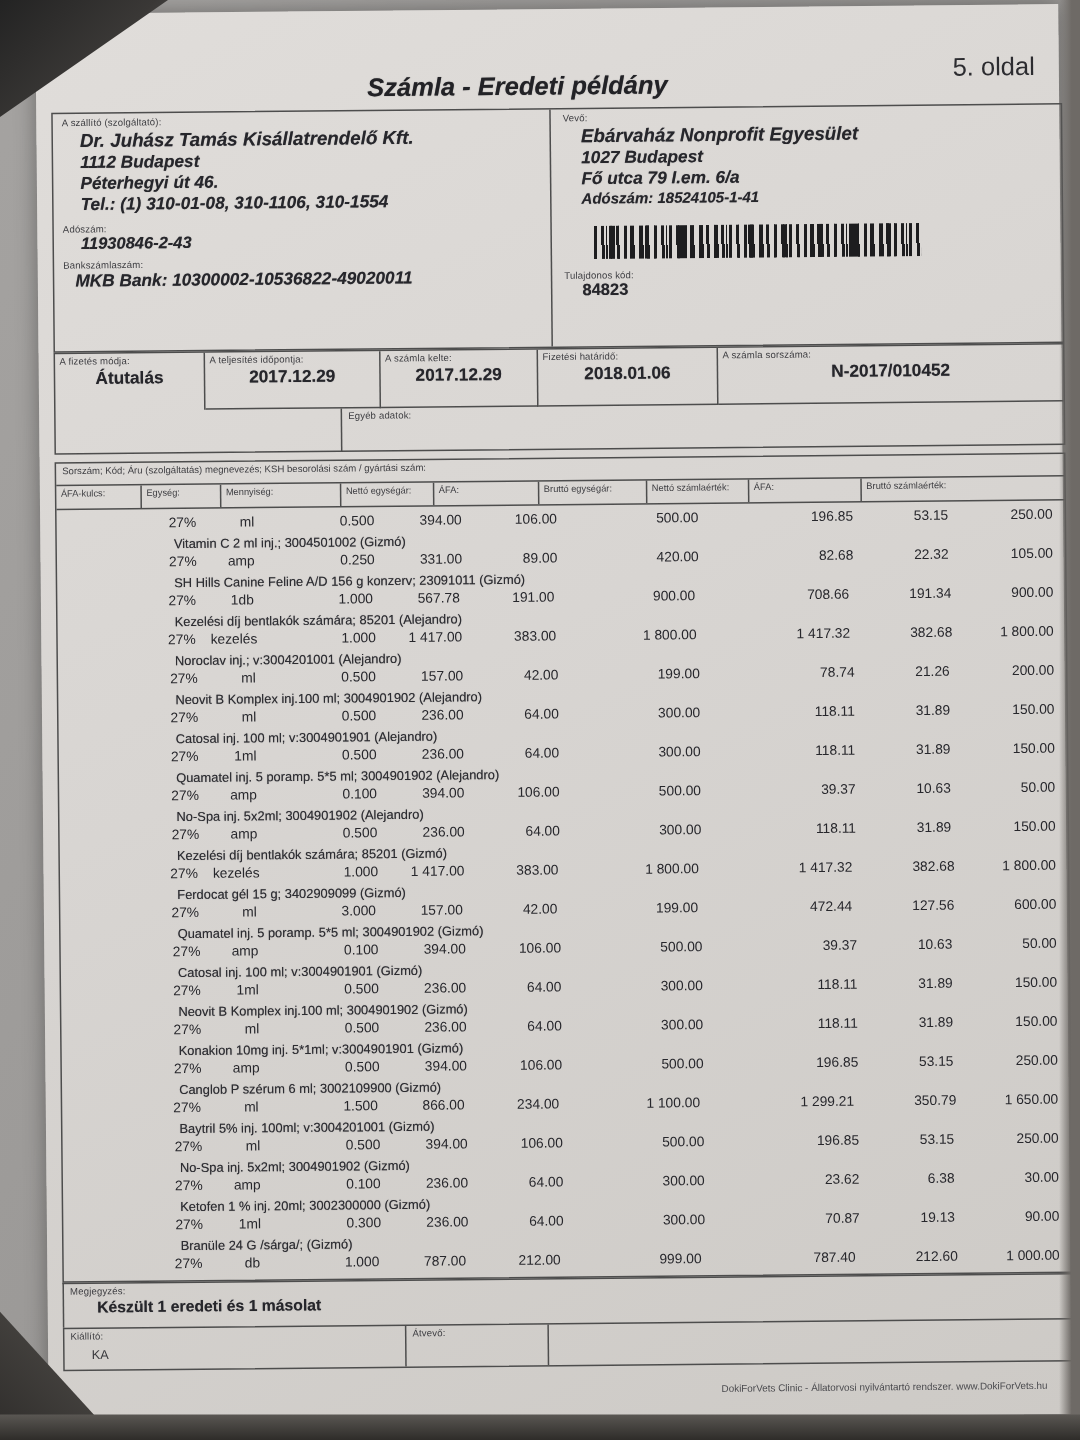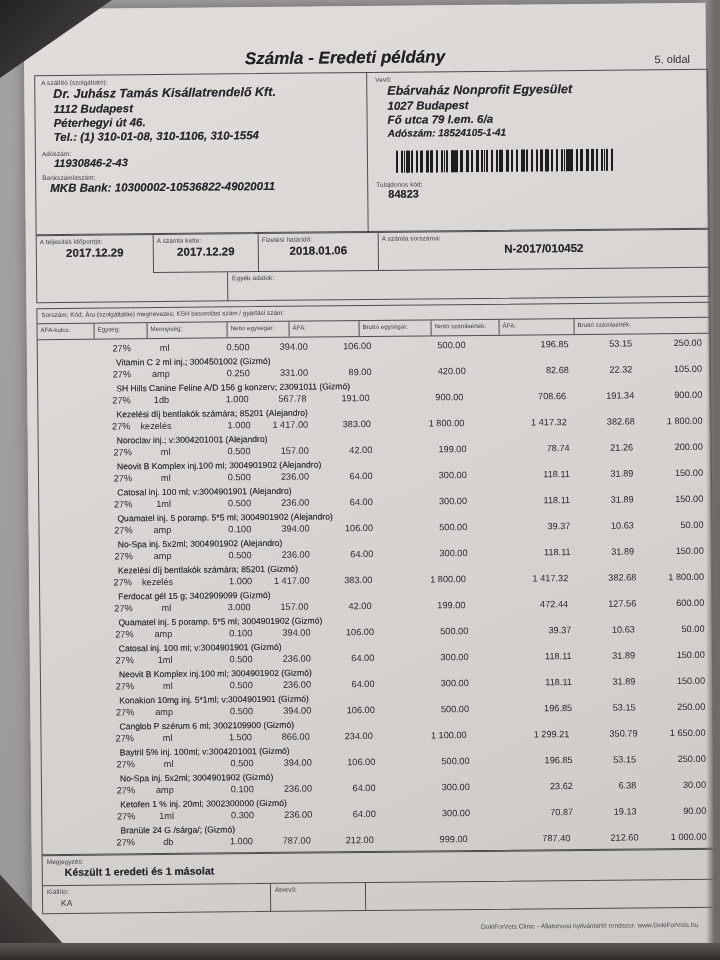--- a/index.html
+++ b/index.html
@@ -25,21 +25,21 @@
     transform:rotate(-0.55deg);
     box-shadow:0 0 14px rgba(0,0,0,.35); }
 
   .lbl { font-size:6.4px; color:#3d3d41; letter-spacing:.1px; }
   .b { font-weight:bold; color:#26262b; text-shadow:0 0 .5px rgba(38,38,43,.55); }
   .it { font-style:italic; }
 
   .page-title { position:absolute; top:42px; left:0; right:40px; text-align:center;
     font-size:17px; font-weight:bold; font-style:italic; color:#222226;
     text-shadow:0 0 .6px rgba(30,30,34,.6); }
-  .page-num { position:absolute; top:50px; right:16px; font-size:11px; color:#2c2c30; }
+  .page-num { position:absolute; top:32px; right:16px; font-size:17px; color:#2c2c30; }
 
   .party-box { position:absolute; left:10px; top:66px; width:674px; height:160px;
     border:1.2px solid #4d4d4d; }
   .seller { position:absolute; left:0; top:0; width:332px; height:100%;
     border-right:1.2px solid #4d4d4d; padding:3px 6px; }
   .buyer { position:absolute; left:332px; top:0; right:0; height:100%; padding:3px 8px; }
   .party-name { font-size:12.5px; line-height:16px; padding-left:12px; }
   .party-line { font-size:11.5px; line-height:14px; padding-left:12px; }
   .sub-val { font-size:11px; line-height:13px; padding-left:12px; }
   .mt6{margin-top:6px;} .mt4{margin-top:4px;} .mt8{margin-top:8px;}
@@ -123,20 +123,24 @@
       <div class="party-line b it">Fő utca 79 I.em. 6/a</div>
       <div class="party-line b it" style="font-size:10px;">Adószám: 18524105-1-41</div>
       <div class="barcode"></div>
       <div class="lbl mt8">Tulajdonos kód:</div>
       <div class="sub-val b">84823</div>
     </div>
   </div>
 
   <div class="meta-box">
     <div class="meta-r1">
+      <div class="cell" style="width:100px;">
+        <div class="lbl">A fizetés módja:</div>
+        <div class="meta-val b">Átutalás</div>
+      </div>
       <div class="cell" style="width:117px;">
         <div class="lbl">A teljesítés időpontja:</div>
         <div class="meta-val b">2017.12.29</div>
       </div>
       <div class="cell" style="width:105px;">
         <div class="lbl">A számla kelte:</div>
         <div class="meta-val b">2017.12.29</div>
       </div>
       <div class="cell" style="width:120px;">
         <div class="lbl">Fizetési határidő:</div>

